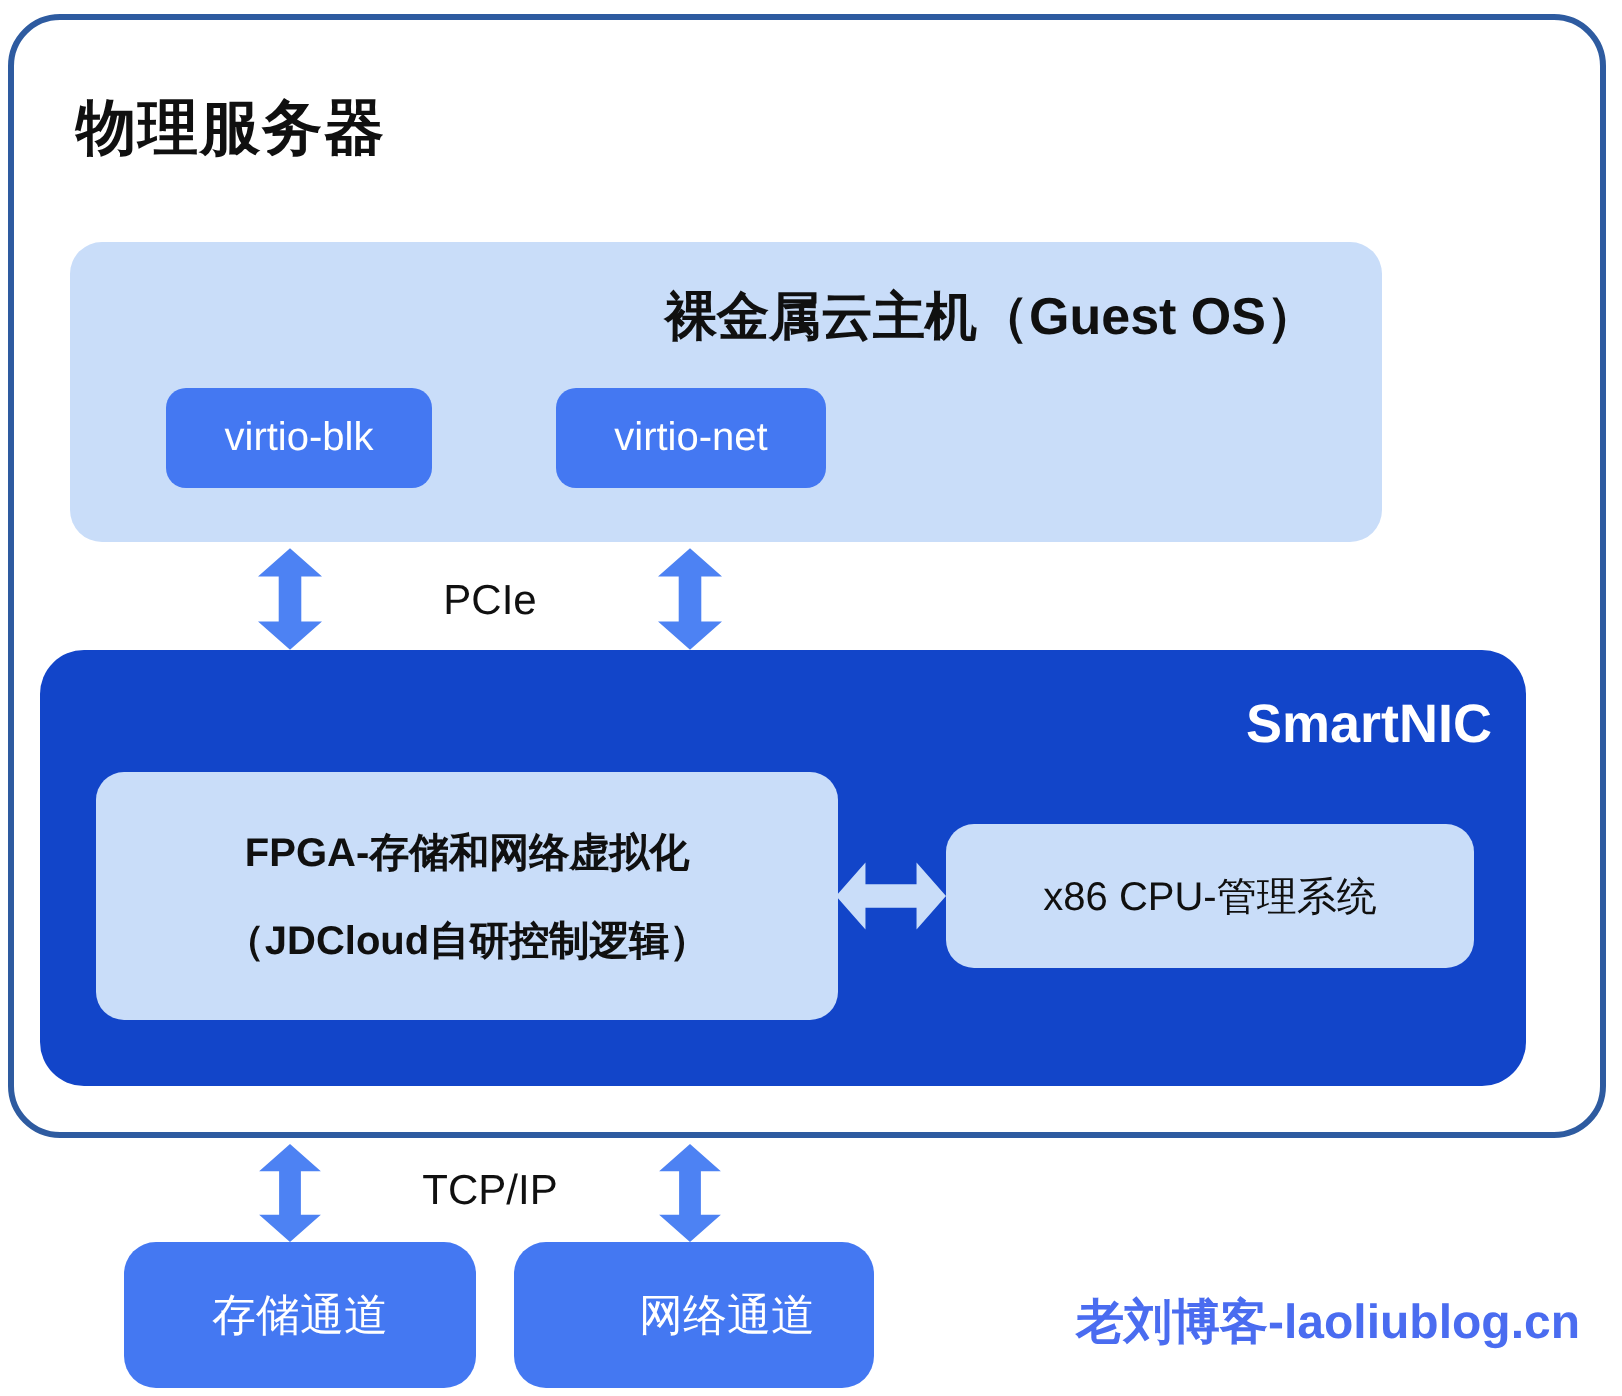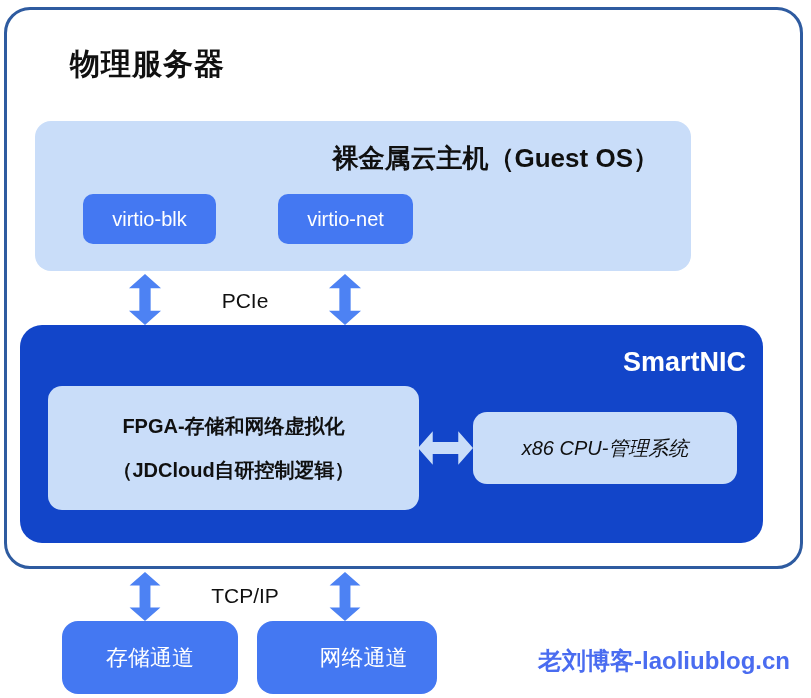--- a/index.html
+++ b/index.html
@@ -17,21 +17,20 @@
     left: 4px; top: 7px;
     width: 799px; height: 562px;
     border: 3px solid #2e5ba0;
     border-radius: 26px;
     background: #ffffff;
   }
   .page-title {
     left: 38px; top: 44px;
     font-size: 30px; font-weight: bold; color: #101010;
     letter-spacing: 1px;
-    margin-left: 32px;
   }
 
   
   .guest-box {
     left: 35px; top: 121px;
     width: 656px; height: 150px;
     background: #c9ddf9;
     border-radius: 16px;
   }
   .guest-label {
@@ -79,21 +78,21 @@
     row-gap: 17px;
     color: #101010; font-size: 20px; font-weight: bold;
   }
   .cpu-box {
     position: absolute;
     left: 453px; top: 87px;
     width: 264px; height: 72px;
     background: #c9ddf9;
     border-radius: 14px;
     display: flex; align-items: center; justify-content: center;
-    color: #101010; font-size: 20px; font-style: italic;
+    color: #101010; font-size: 20px;
   }
 
   
   .channel-box {
     position: absolute;
     top: 621px; height: 73px;
     background: #4478f2;
     border-radius: 16px;
     color: #ffffff; font-size: 22px;
     display: flex; align-items: center; justify-content: center;

